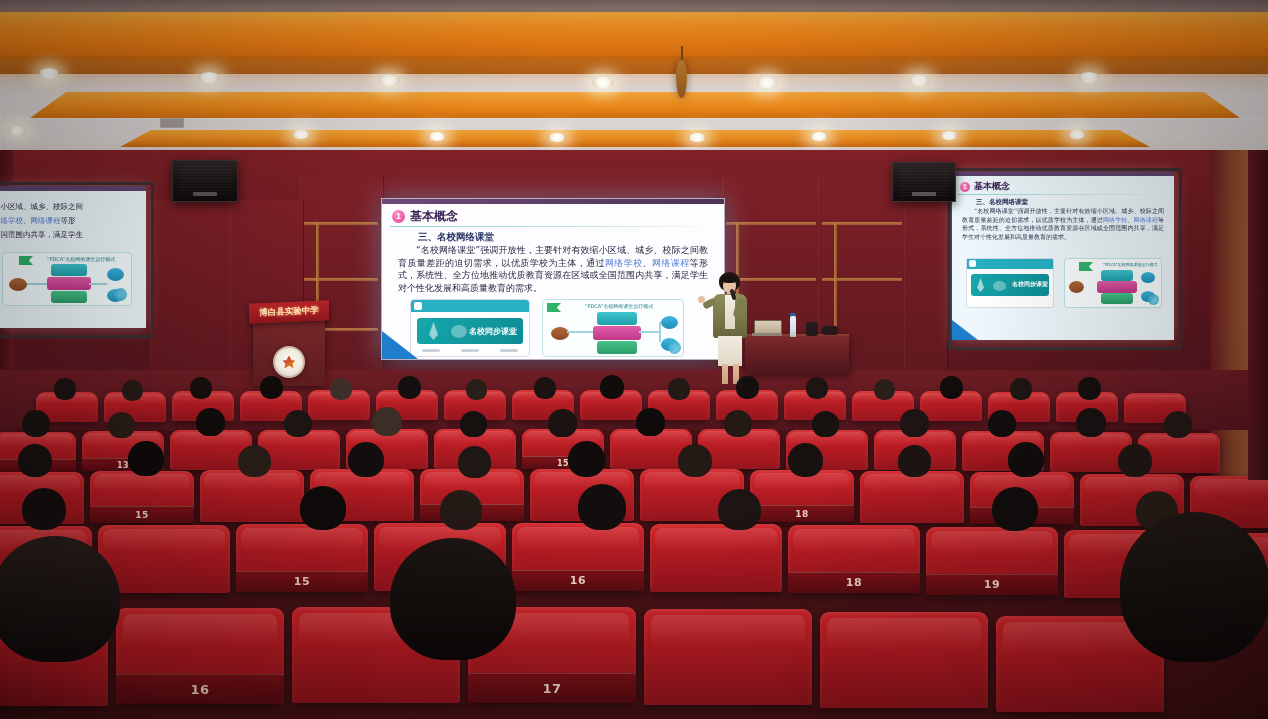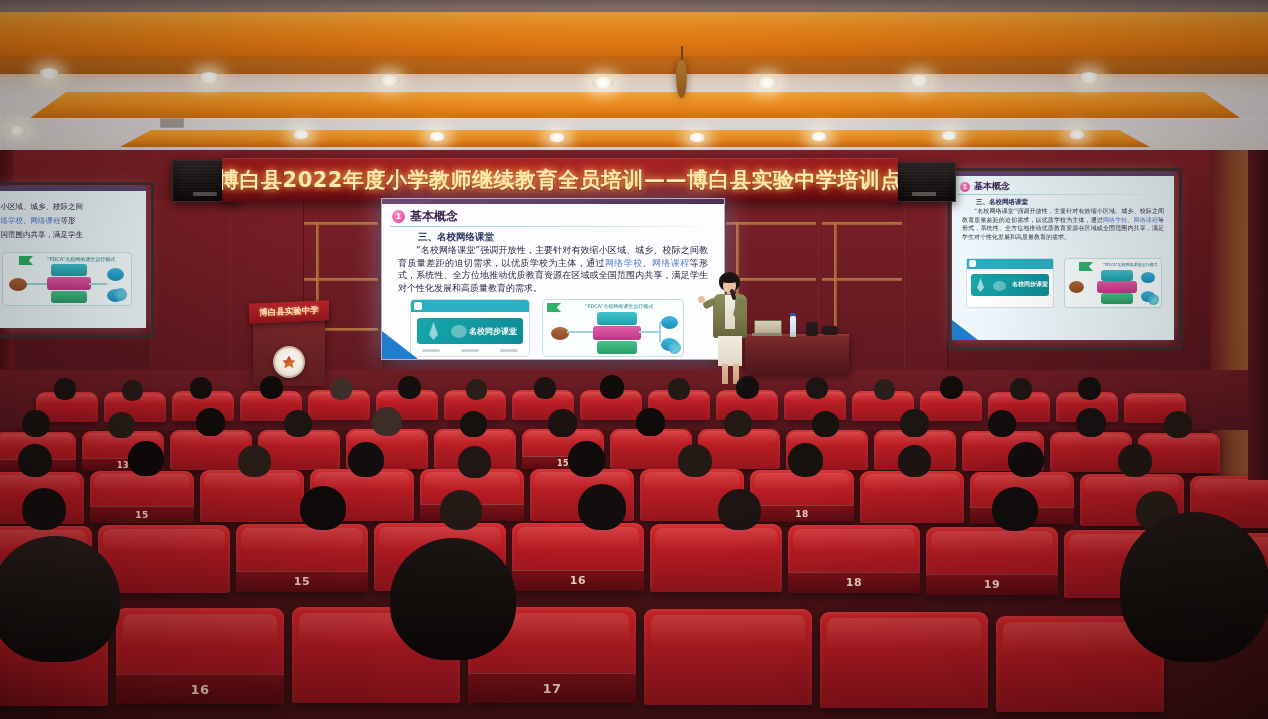--- a/index.html
+++ b/index.html
@@ -361,23 +361,20 @@
 
   <div class="speaker" style="left:172px;top:160px;">
     <div class="grille"></div>
     <div class="tag"></div>
   </div>
   <div class="speaker" style="left:892px;top:162px;width:62px;height:38px;">
     <div class="grille"></div>
     <div class="tag"></div>
   </div>
 
-  <div class="banner">
-    <span class="banner-text">博白县2022年度小学教师继续教育全员培训——博白县实验中学培训点</span>
-  </div>
 
   <div class="mainscreen">
     <div class="ms-topbar"></div>
 
     <div class="ms-head">
       <div class="ms-badge">1</div>
       <div class="ms-headtext">基本概念</div>
     </div>
     <div class="ms-rule"></div>
 

